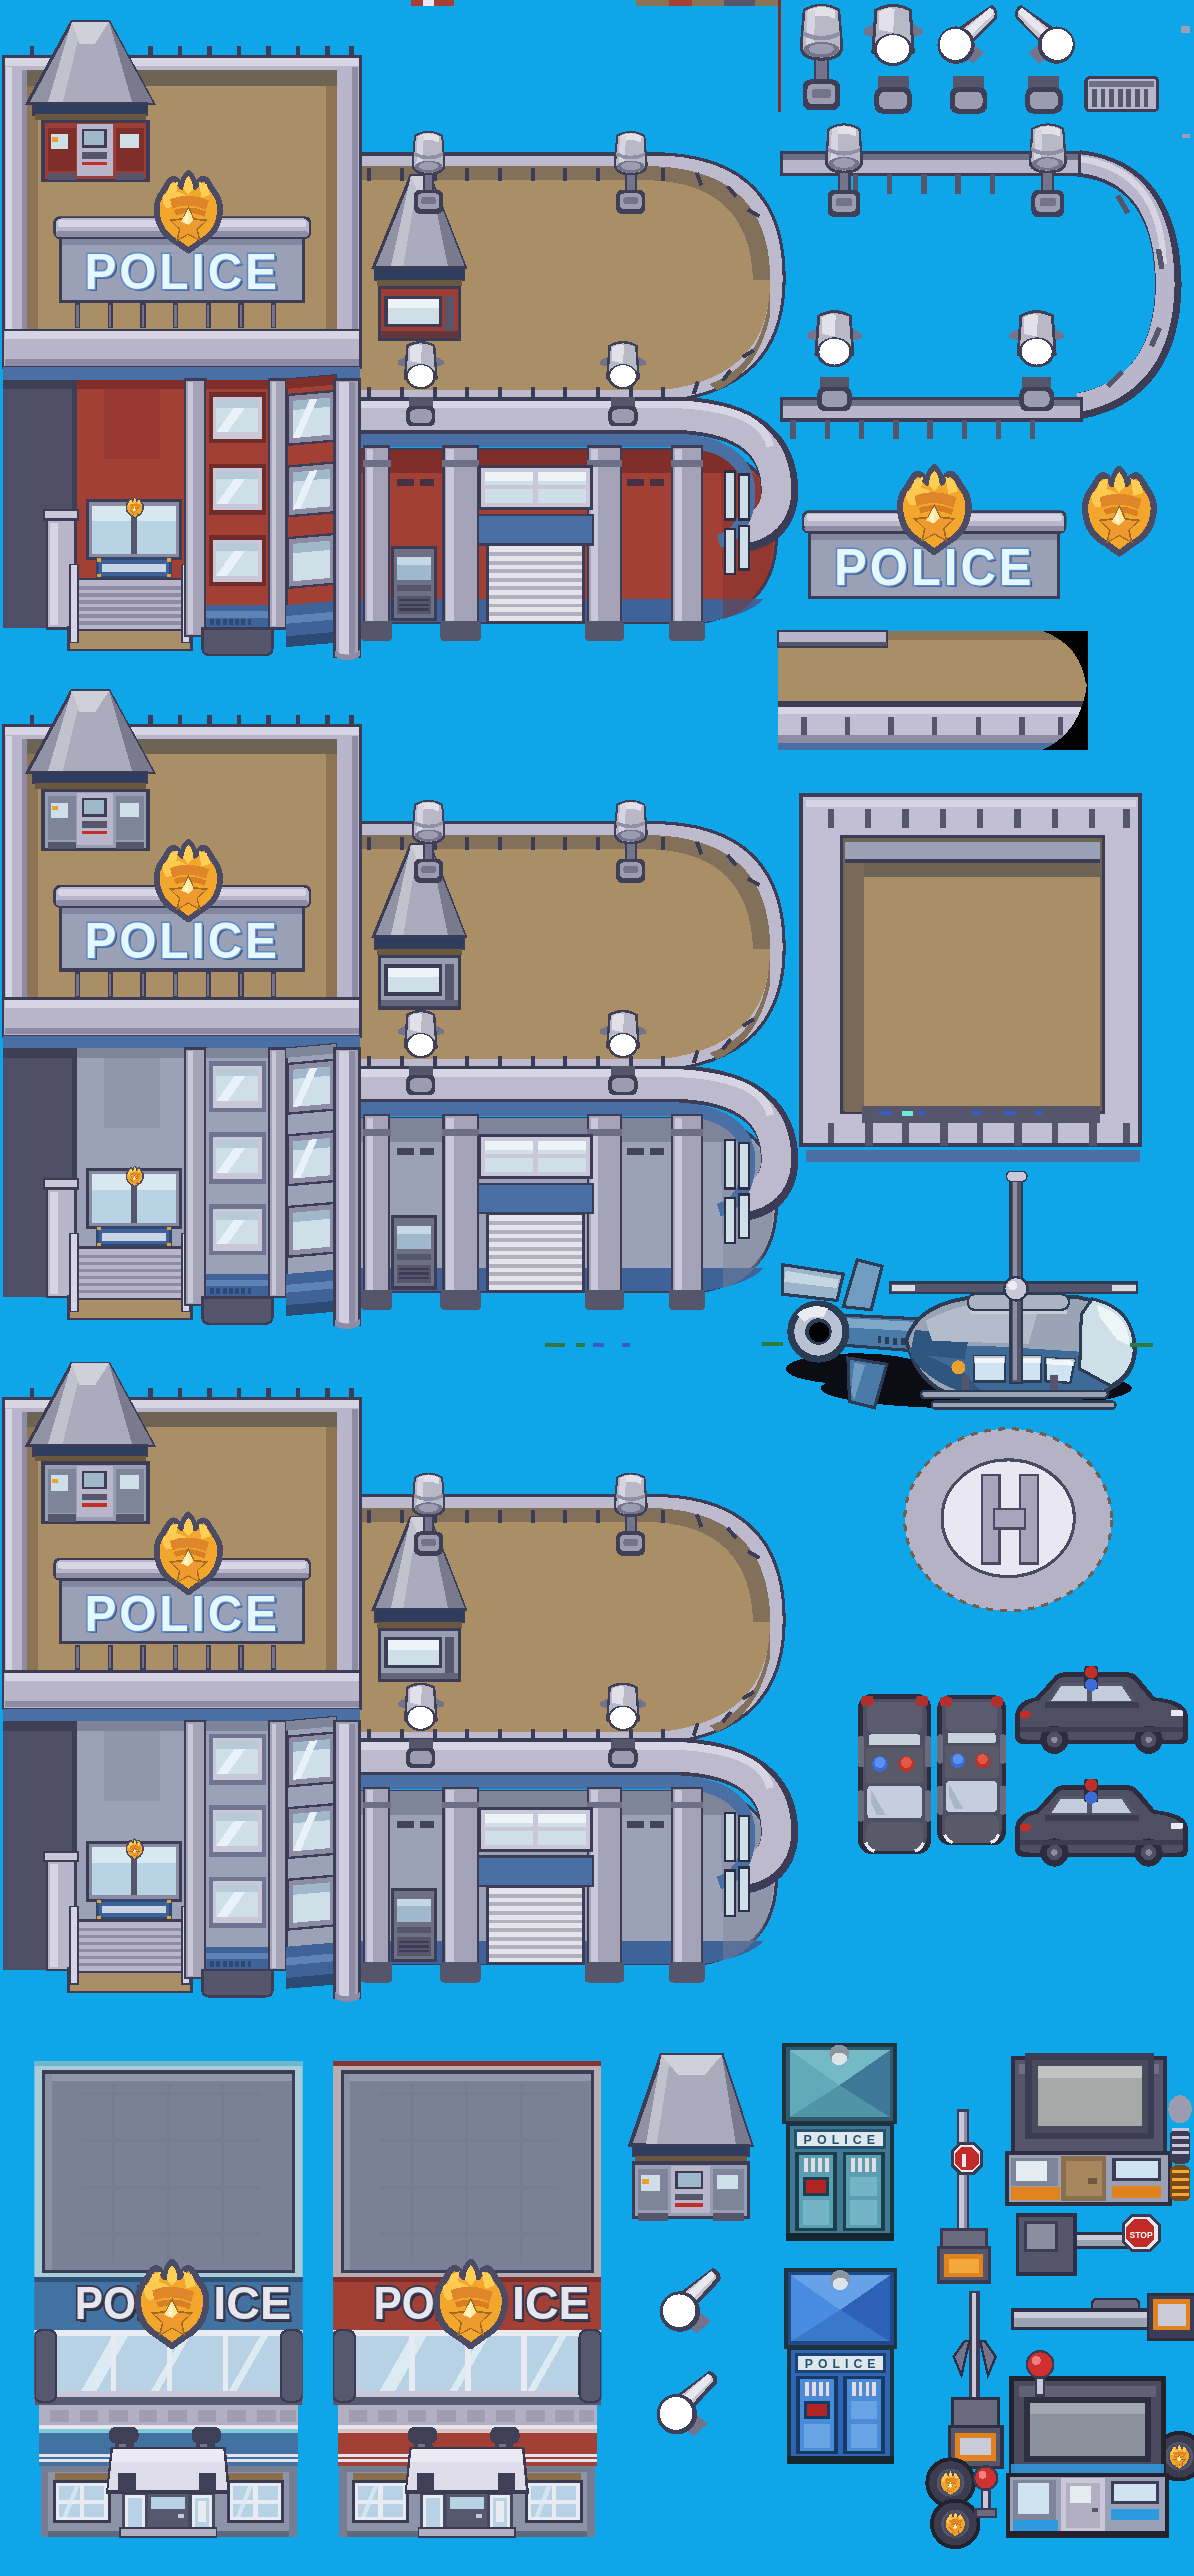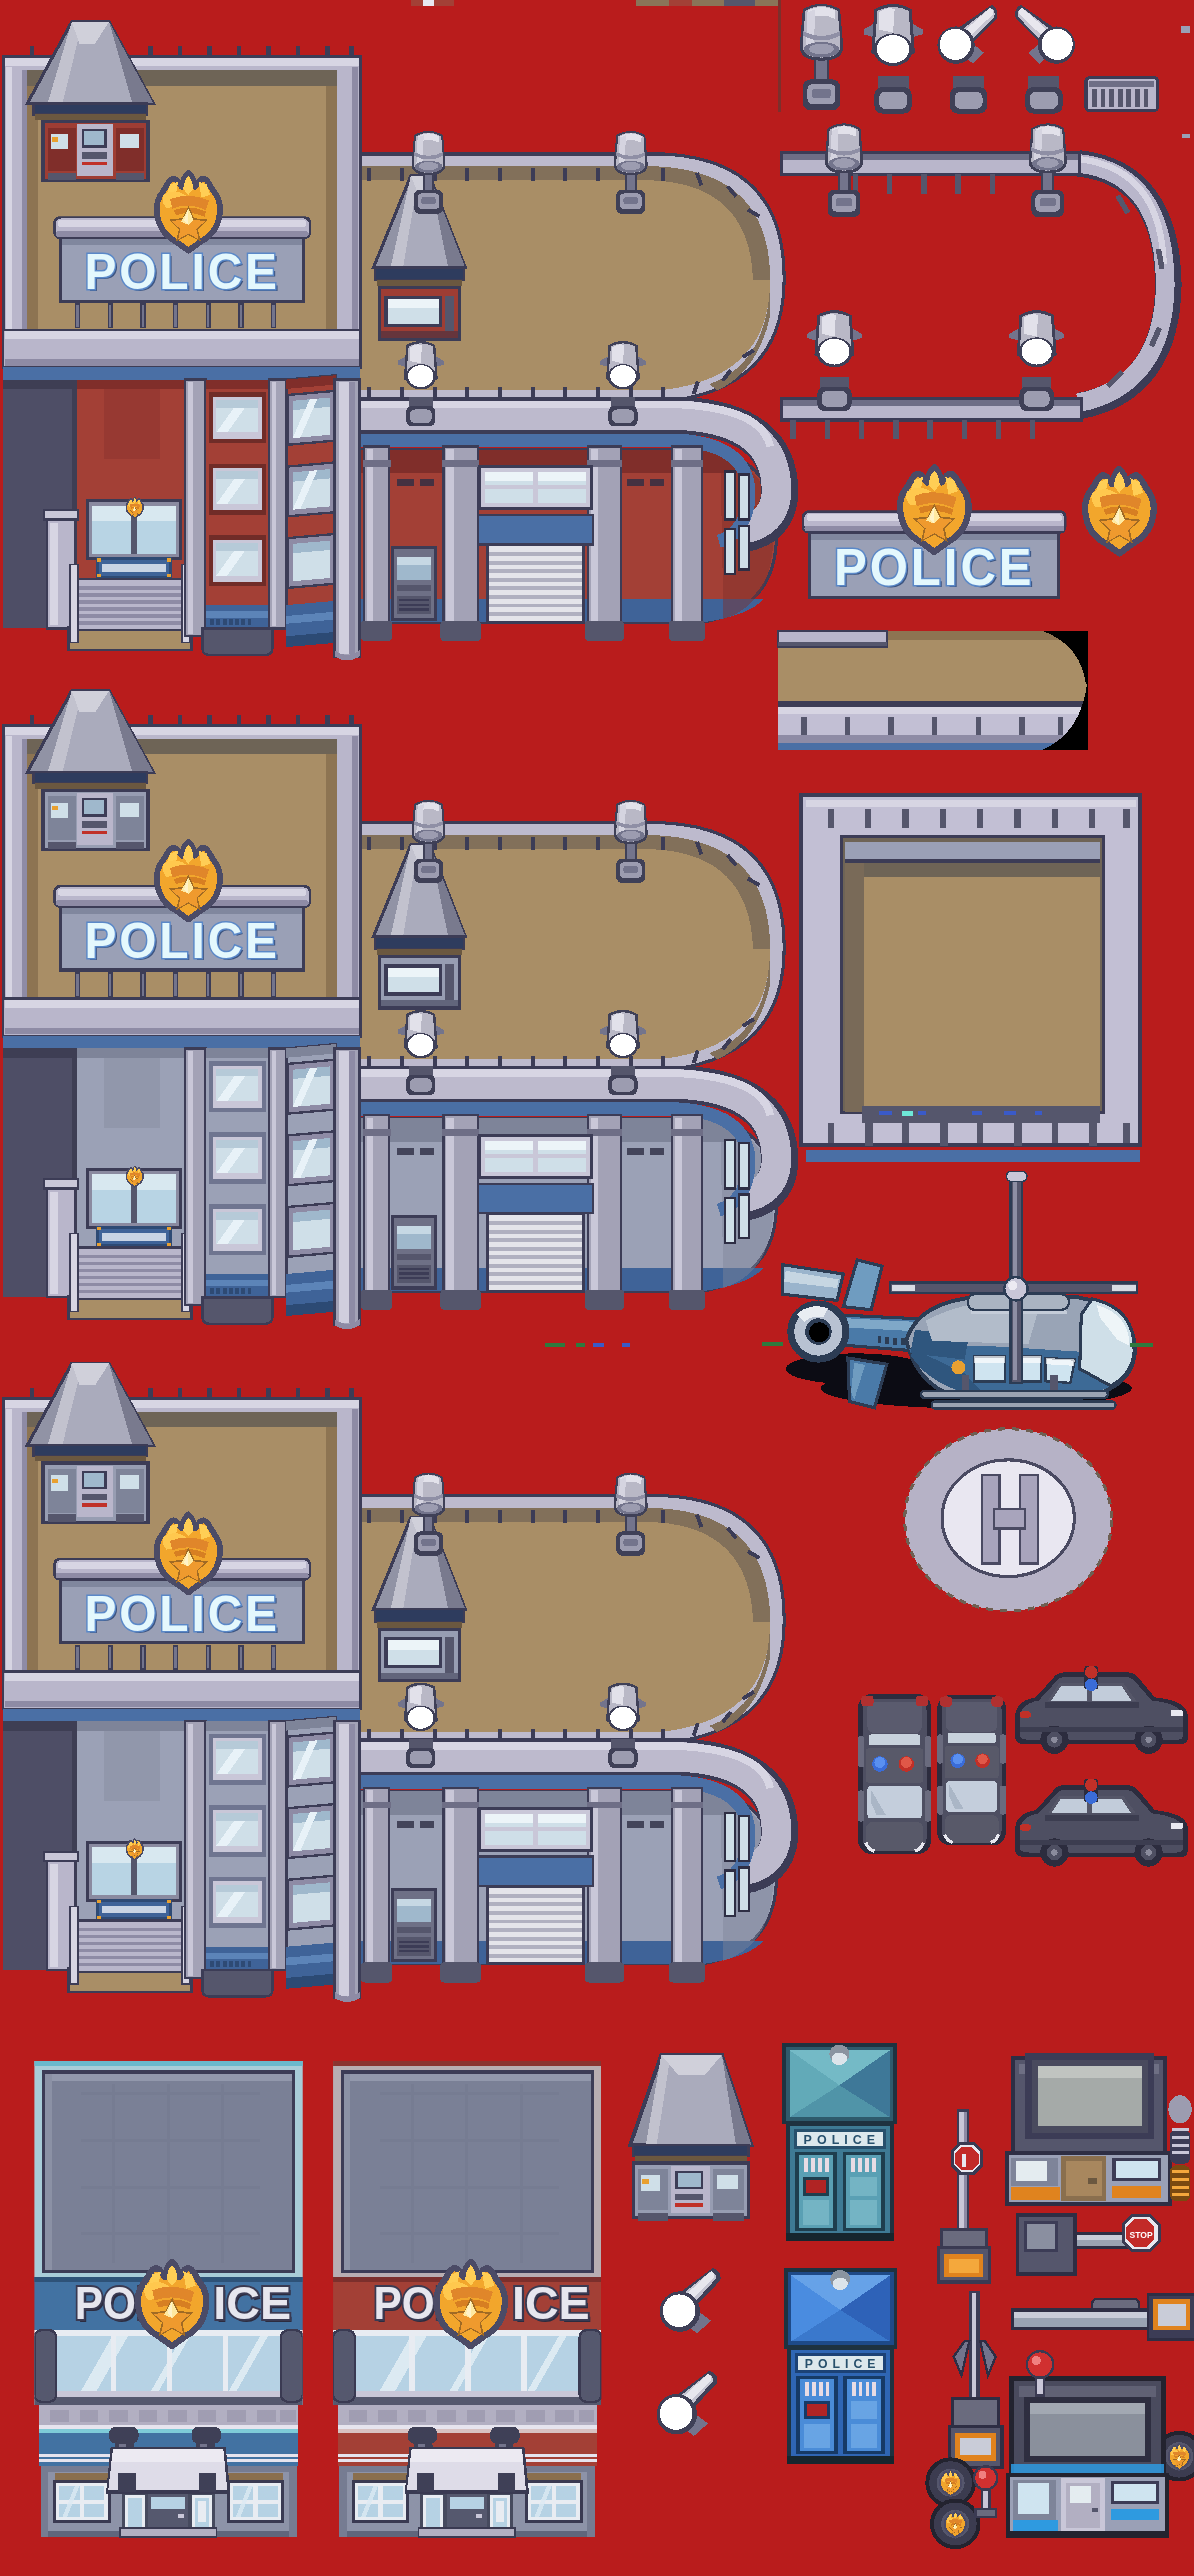--- a/index.html
+++ b/index.html
@@ -1,16 +1,16 @@
 <!DOCTYPE html>
 <html style="font-size:12.4px"><head>
 <meta charset="utf-8">
 <style>
 html,body{margin:0;padding:0;background:#000;}
-#sheet{position:relative;width:1195px;height:2576px;background:#b91c1c;overflow:hidden;font-family:"Liberation Sans",sans-serif;}
+#sheet{position:relative;width:1195px;height:2576px;background:#0ea5e9;overflow:hidden;font-family:"Liberation Sans",sans-serif;}
 .red{--wall:#a34036;--wallD:#802e2a;--wallL:#b5564a;--frame:#702c28;--mach:#9e3d34;}
 .gry{--wall:#9ba1b6;--wallD:#7e8499;--wallL:#aeb4c6;--frame:#6f7590;--mach:#979db2;}
 text{font-family:"Liberation Sans",sans-serif;}
 </style>
 </head>
 <body>
 <div id="sheet">
 <svg width="1195" height="2576" viewBox="0 0 1536 3312" shape-rendering="crispEdges">
 <defs>
 

